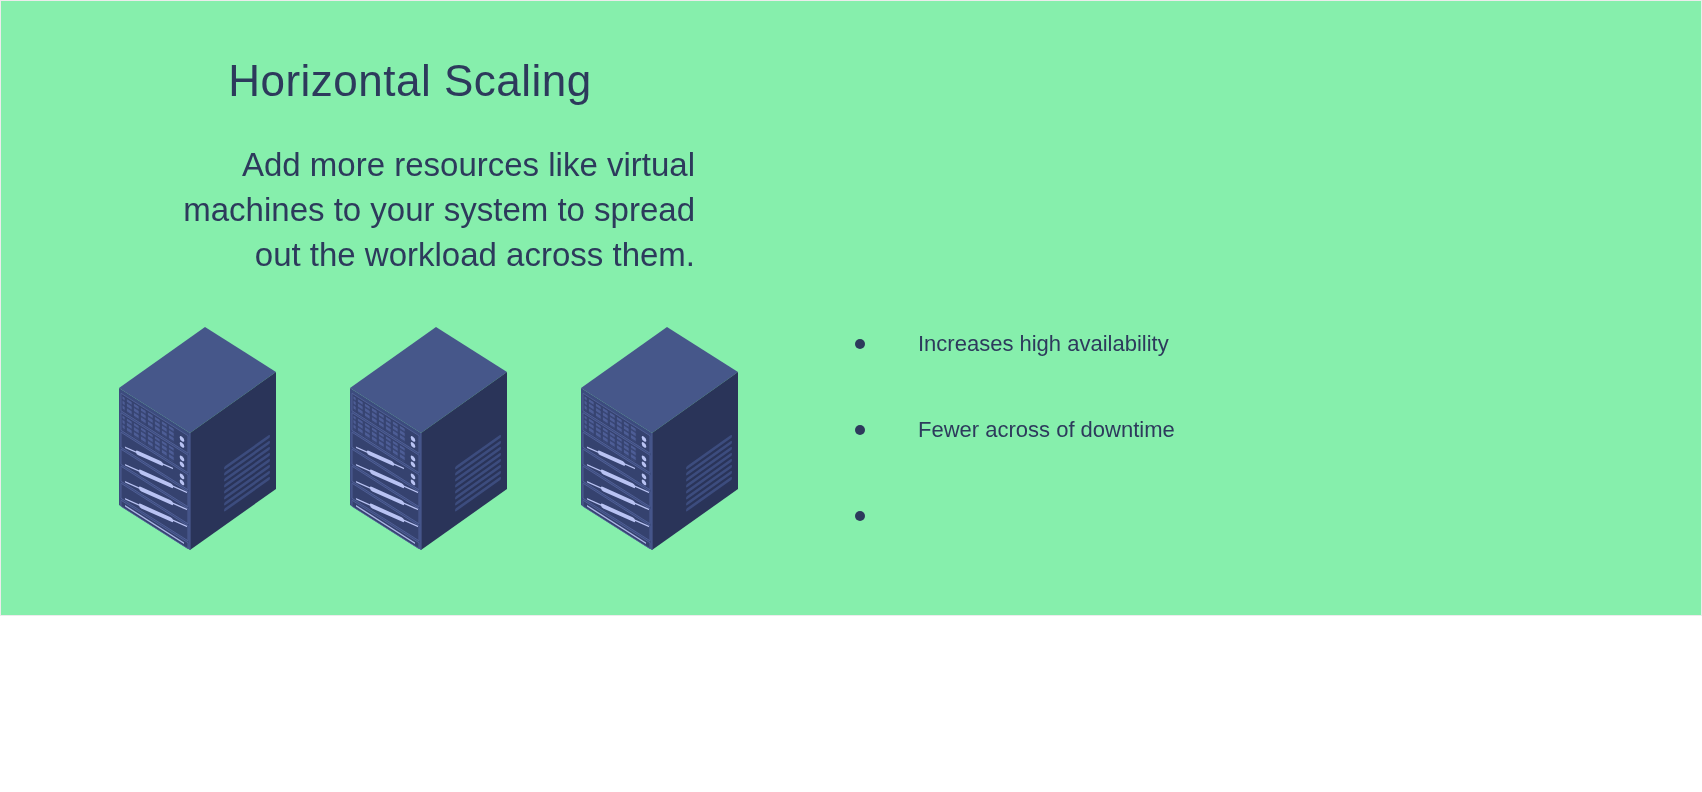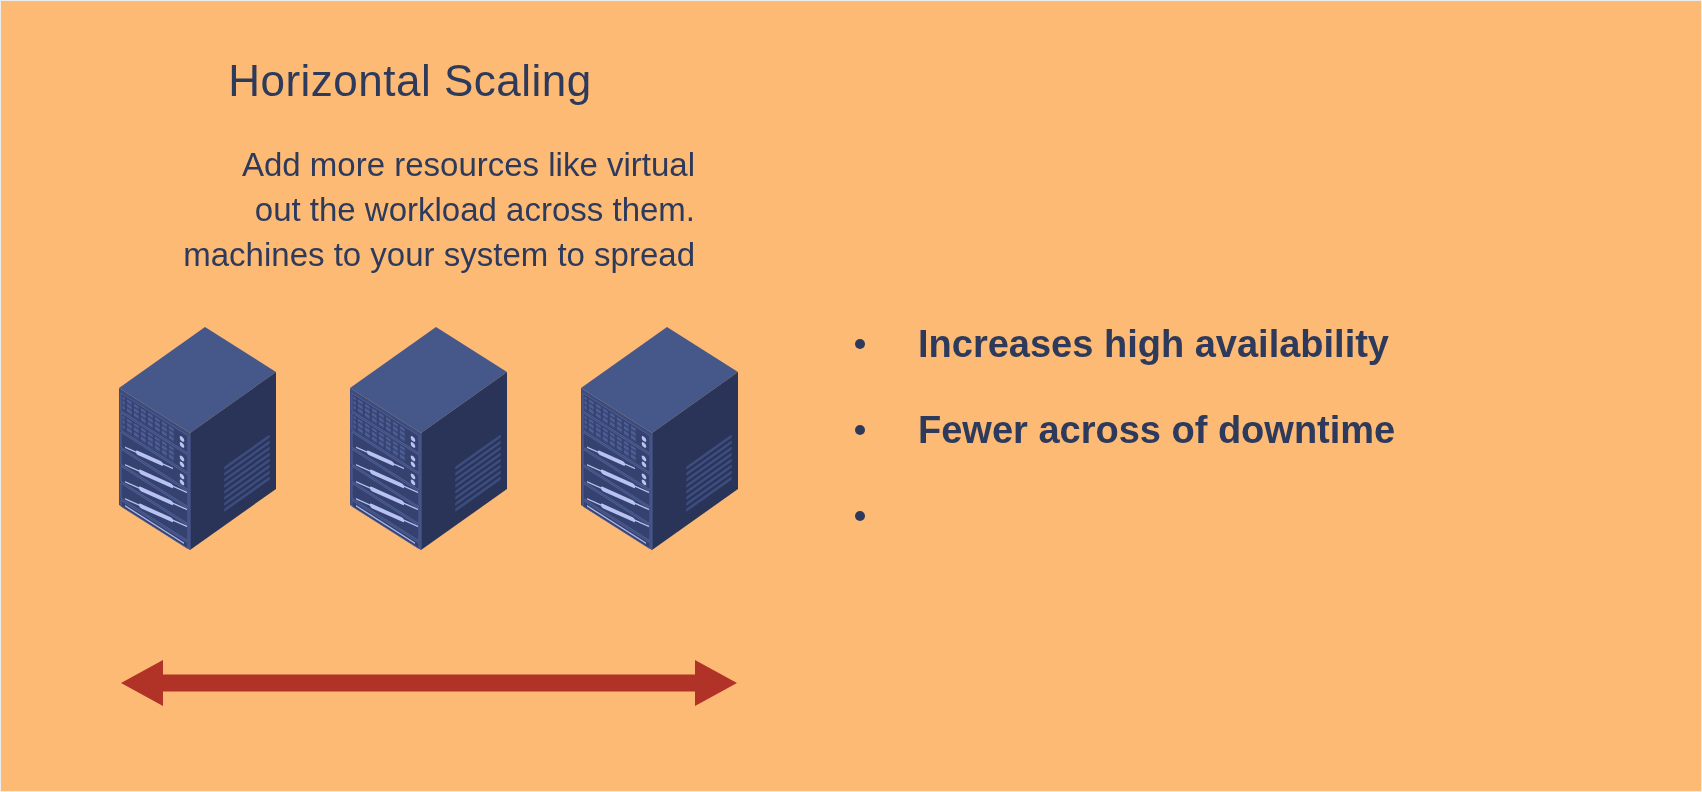--- a/index.html
+++ b/index.html
@@ -8,21 +8,21 @@
     --server-top:#46578a;
     --server-front:#3c4c7e;
     --server-side:#2a3459;
     --server-panel:#35426f;
     --server-grid-cell:#4d5d96;
     --server-light-detail:#b9c3f3;
     --server-edge:#55649c;
   }
   html,body{margin:0;padding:0;background:#fff;}
   .canvas{
-    position:relative;width:1702px;height:792px;background:#fdba74;overflow:hidden;
+    position:relative;width:1702px;height:616px;background:#86efac;overflow:hidden;
     font-family:"Liberation Sans", sans-serif;color:var(--text-navy);
     box-shadow:inset 0 0 0 1px #ececec;
   }
   .title{
     position:absolute;left:110px;top:55px;width:600px;
     font-size:44px;line-height:52px;text-align:center;
     font-weight:400;letter-spacing:.5px;color:var(--text-navy);
   }
   .subtitle{
     position:absolute;left:105px;top:142px;width:590px;
@@ -40,21 +40,21 @@
   .light-fill{fill:var(--server-light-detail);}
   .streak{stroke:var(--server-light-detail);}
   .vent{fill:var(--server-front);}
   .edge-line{stroke:#4e5e97;stroke-width:1;}
   .slat-line{stroke:var(--server-light-detail);stroke-width:1.6;opacity:.9;}
   .scale-arrow{position:absolute;left:121px;top:659px;width:616px;height:48px;}
   .scale-arrow polygon{fill:var(--arrow-red);}
   .benefits{position:absolute;left:843px;top:326px;width:780px;}
   .benefit{
     position:relative;padding-left:75px;height:36px;line-height:36px;
-    margin-bottom:50px;font-size:38px;color:var(--text-navy);white-space:nowrap;font-weight:bold;
+    margin-bottom:50px;font-size:22px;color:var(--text-navy);white-space:nowrap;
   }
   .benefit .dot{
     position:absolute;left:12px;top:13px;width:10px;height:10px;border-radius:50%;
     background:var(--text-navy);
   }
   .defs-holder{position:absolute;width:0;height:0;overflow:hidden;}
 </style>
 </head>
 <body>
 
@@ -73,22 +73,22 @@
         <line x1="4" y1="12.5" x2="52" y2="3.2" stroke-width="1.4"></line>
         <line x1="17" y1="10" x2="40" y2="5.6" stroke-width="4.2" stroke-linecap="round"></line>
       </g>
     </defs>
   </svg>
 
   <div class="title">Horizontal Scaling</div>
 
   <div class="subtitle">
     <div>Add more resources like virtual</div>
+    <div>machines to your system to spread</div>
     <div>out the workload across them.</div>
-    <div>machines to your system to spread</div>
   </div>
 
   <div class="servers-row">
     <svg class="server" viewBox="0 0 157 223">
 
       <polygon class="face-top" points="0,61 86,0 157,45 71,106"></polygon>
       <polygon class="face-front" points="0,61 71,106 71,223 0,178"></polygon>
       <polygon class="face-side" points="71,106 157,45 157,162 71,223"></polygon>
 
       <g transform="matrix(1,-0.70933,0,1,71,106)">

